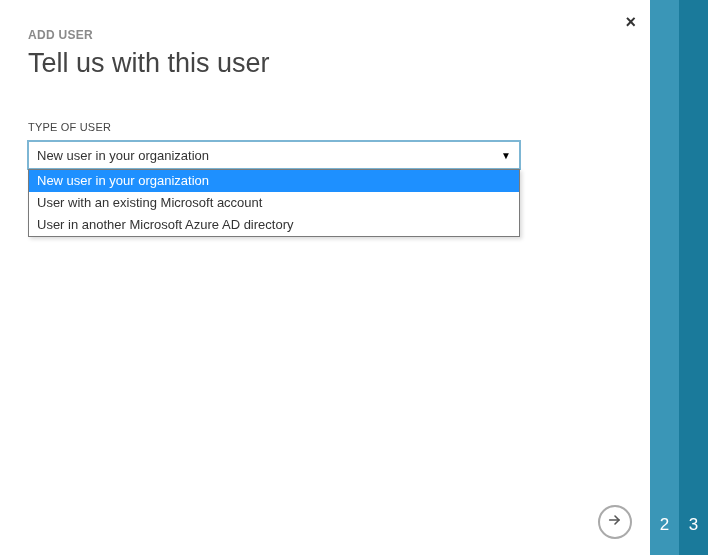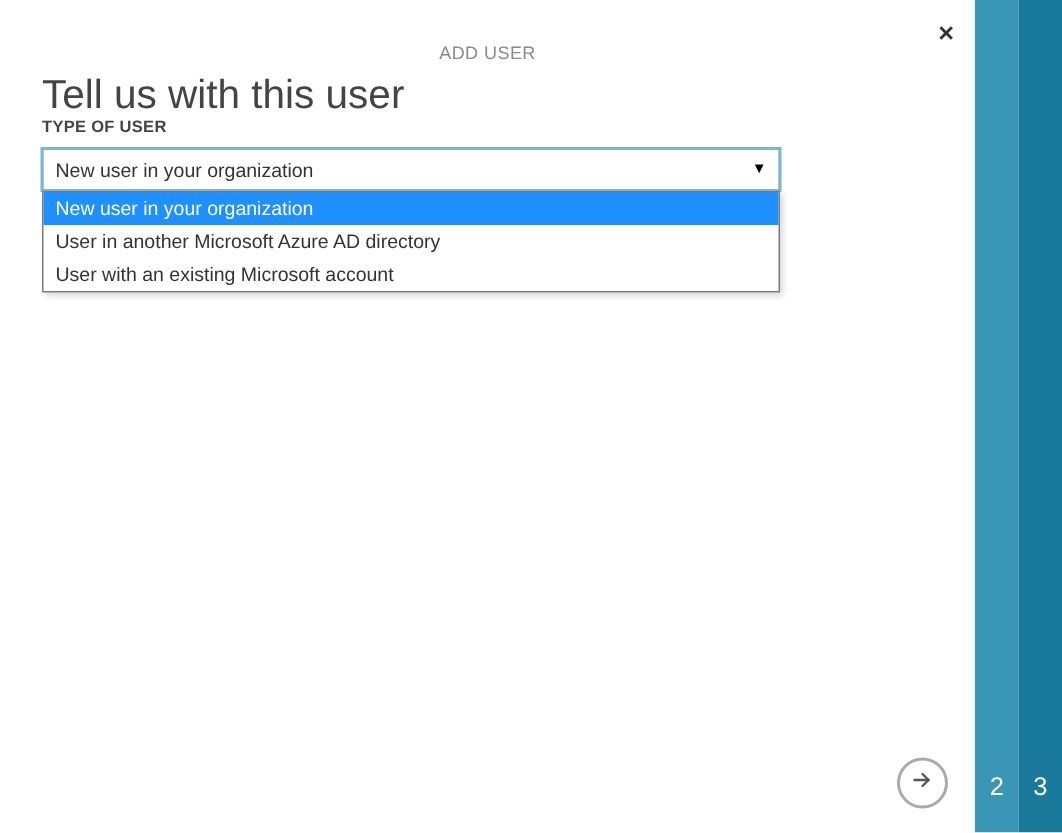--- a/index.html
+++ b/index.html
@@ -4,23 +4,23 @@
 <style>
   * { box-sizing: border-box; margin: 0; padding: 0; }
   html, body { width: 708px; height: 555px; font-family: "Segoe UI Light", "Segoe UI", Arial, sans-serif; background: #fff; overflow: hidden; }
   .root { display: flex; width: 708px; height: 555px; }
   .main { position: relative; flex: 0 0 650px; height: 555px; padding: 28px 28px 0 28px; }
   .steps { flex: 0 0 58px; height: 555px; display: flex; }
   .step-col { flex: 1; display: flex; align-items: flex-end; justify-content: center; color: #fff; font-family: "Segoe UI", Arial, sans-serif; font-size: 17px; padding-bottom: 20px; }
   .step-2 { background: #3a96b7; }
   .step-3 { background: #1a7a9b; }
   .close { position: absolute; top: 12px; right: 14px; font-size: 18px; font-weight: bold; color: #333; cursor: pointer; font-family: Arial, sans-serif; }
-  .breadcrumb { font-family: "Segoe UI Semibold", "Segoe UI", Arial, sans-serif; font-size: 12px; font-weight: 400; letter-spacing: 0.3px; color: #8a8a8a; text-align: center; }
+  .breadcrumb { font-family: "Segoe UI Semibold", "Segoe UI", Arial, sans-serif; font-size: 12px; font-weight: 700; letter-spacing: 0.3px; color: #8a8a8a; }
   .title { font-family: "Segoe UI Light", "Segoe UI", Arial, sans-serif; font-size: 27px; font-weight: 300; color: #444; margin-top: 6px; }
-  .field-label { font-family: "Segoe UI Semibold", "Segoe UI", Arial, sans-serif; font-size: 11px; font-weight: 700; letter-spacing: 0.2px; color: #444; }
+  .field-label { font-family: "Segoe UI Semibold", "Segoe UI", Arial, sans-serif; font-size: 11px; font-weight: 400; letter-spacing: 0.2px; color: #444; margin-top: 42px; }
   .select-wrap { position: relative; margin-top: 8px; width: 492px; }
   .select-box { position: relative; width: 100%; height: 28px; border: 1px solid #b0b0b0; outline: 2px solid #7db6d4; outline-offset: -1px; background: #fff; display: flex; align-items: center; padding: 0 24px 0 8px; font-family: "Segoe UI", Arial, sans-serif; font-size: 13px; color: #333; cursor: pointer; }
   .select-arrow { position: absolute; right: 8px; top: 50%; transform: translateY(-50%); font-size: 10px; color: #000; pointer-events: none; }
   .dropdown { position: absolute; top: 28px; left: 0; width: 100%; border: 1px solid #7a7a7a; background: #fff; box-shadow: 2px 2px 4px rgba(0,0,0,0.15); z-index: 10; }
   .option { padding: 2px 8px; font-family: "Segoe UI", Arial, sans-serif; font-size: 13px; color: #333; cursor: pointer; line-height: 18px; }
   .option.selected { background: #1e90ff; color: #fff; }
   .next-btn { position: absolute; bottom: 16px; right: 18px; width: 34px; height: 34px; border: 2px solid #aaa; border-radius: 50%; background: #fff; display: flex; align-items: center; justify-content: center; cursor: pointer; }
   .next-btn svg { width: 16px; height: 16px; }
 </style>
 </head>
@@ -33,22 +33,22 @@
     <div class="title">Tell us with this user</div>
     <div class="field-label">TYPE OF USER</div>
 
     <div class="select-wrap">
       <div class="select-box">
         <span>New user in your organization</span>
         <span class="select-arrow">▼</span>
       </div>
       <div class="dropdown">
         <div class="option selected">New user in your organization</div>
+        <div class="option">User with an existing Microsoft account</div>
         <div class="option">User in another Microsoft Azure AD directory</div>
-        <div class="option">User with an existing Microsoft account</div>
       </div>
     </div>
 
     <div class="next-btn">
       <span>
         <svg viewBox="0 0 24 24" fill="none" stroke="#555" stroke-width="2.4" stroke-linecap="round" stroke-linejoin="round">
           <line x1="4" y1="12" x2="18" y2="12"></line>
           <polyline points="12 6 18 12 12 18"></polyline>
         </svg>
       </span>

